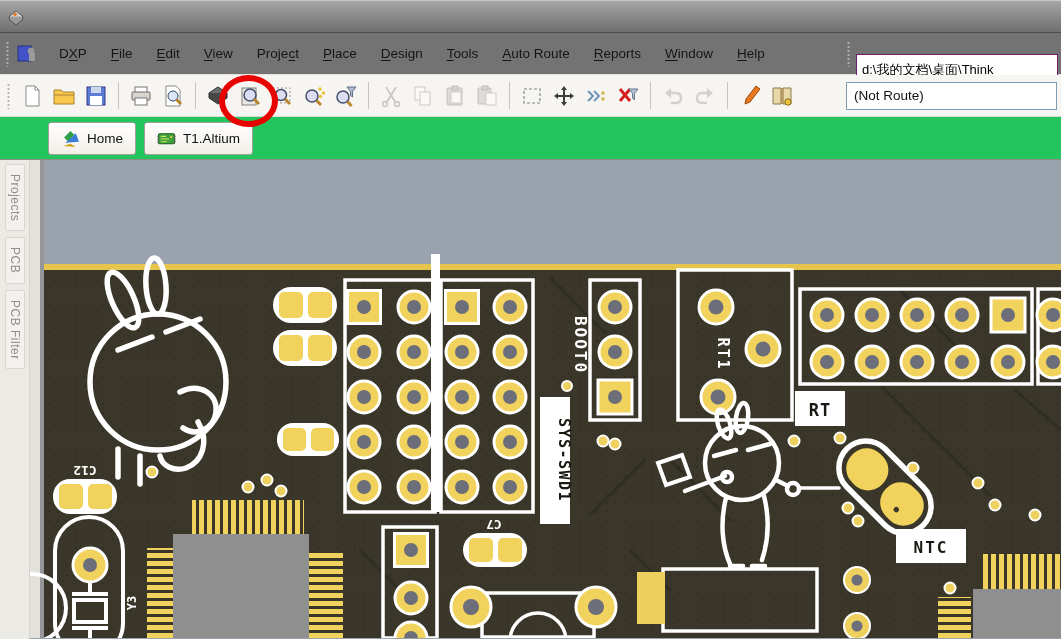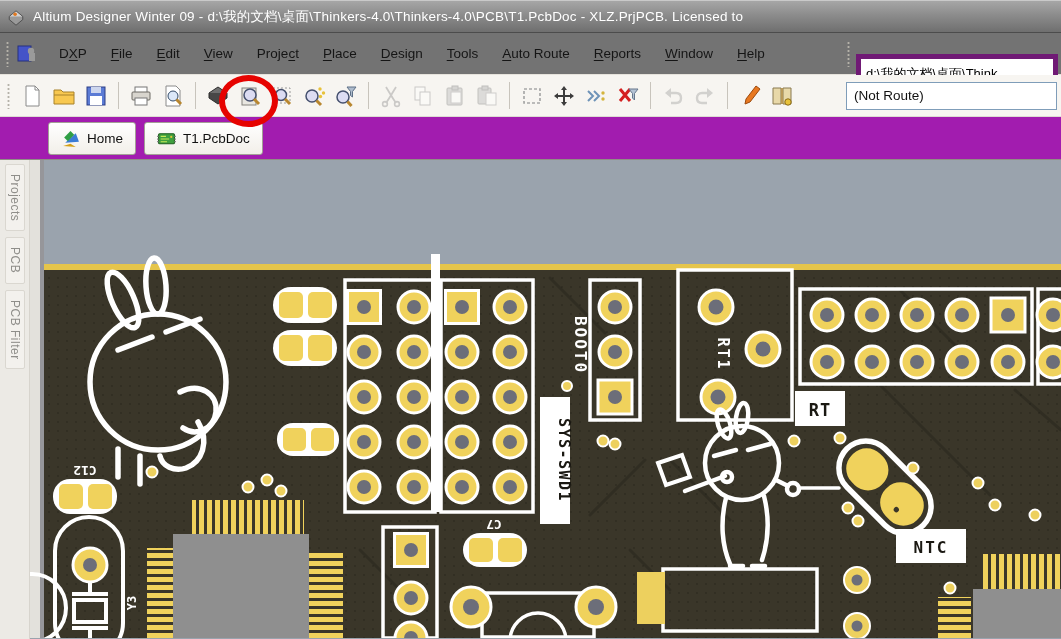--- a/index.html
+++ b/index.html
@@ -11,33 +11,33 @@
     border-top:1px solid #c9c9c9; border-bottom:1px solid #4c4c4c; display:flex; align-items:center; padding:0 7px; gap:8px; overflow:hidden; }
   .titlebar-text { color:#ffffff; font-size:13.5px; white-space:nowrap; letter-spacing:.2px; }
 
   
   .menubar { height:42px; flex:0 0 42px; background:#737373; display:flex; align-items:center; padding:0 3px; border-bottom:1px solid #e6e3dc; }
   .grip { width:5px; height:26px; background-image:radial-gradient(#b5b2a9 1px, transparent 1.3px); background-size:5px 4px; margin:0 5px 0 2px; }
   .dxp-ic { width:24px; height:24px; margin-right:8px; }
   .menu-item { padding:5px 9px; margin:0 3px; font-size:13.5px; color:#151515; white-space:nowrap; cursor:default; }
   .menu-item u { text-underline-offset:2px; }
   .menu-right { margin-left:auto; display:flex; align-items:center; }
-  .path-field { width:202px; height:31px; background:#fff; border:5px solid #701a75; font-size:13px; line-height:29px; padding:0 5px; white-space:nowrap; overflow:hidden;margin-top:32px; }
+  .path-field { width:202px; height:31px; background:#fff; border:1px solid #701a75; font-size:13px; line-height:29px; padding:0 5px; white-space:nowrap; overflow:hidden;margin-top:32px; }
 
   
   .toolbar { height:42px; flex:0 0 42px; background:#f7f5f1; display:flex; align-items:center; padding:0 4px; border-bottom:1px solid #dedbd4; position:relative; overflow:visible; }
   .tb-btn { width:30px; height:30px; flex:0 0 30px; display:flex; align-items:center; justify-content:center; position:relative; margin:0 1px; border-radius:2px; }
   .tb-btn svg { width:24px; height:24px; }
   .tb-btn.disabled svg { opacity:.42; filter:grayscale(1); }
   .tb-sep { width:1px; height:27px; background:#c8c4bc; margin:0 6px; flex:0 0 1px; }
   .red-ellipse { position:absolute; left:-16px; right:-13px; top:-6px; bottom:-16px; border:6px solid #e60300; border-radius:50%; pointer-events:none; z-index:60; }
   .combo { margin-left:48px; flex:1; height:28px; background:#fff; border:1px solid #7f9db9; font-size:13.5px; color:#111; display:flex; align-items:center; padding:0 7px; white-space:nowrap; }
 
   
-  .tabrow { height:43px; flex:0 0 43px; background:#a21caf; display:flex; align-items:center; padding:2px 0 2px 48px; gap:8px; border-bottom:1px solid #908d85; }
+  .tabrow { height:43px; flex:0 0 43px; background:#22c55e; display:flex; align-items:center; padding:2px 0 2px 48px; gap:8px; border-bottom:1px solid #908d85; }
   .doc-tab { height:33px; display:flex; align-items:center; gap:7px; padding:0 12px; font-size:13.5px; color:#111;
     background:linear-gradient(#ffffff,#f2efe9); border:1px solid #a3a096; border-radius:3px; cursor:default; }
   .tab-ic { width:19px; height:19px; }
 
   
   .body { flex:1; display:flex; min-height:0; }
   .sidebar { width:30px; flex:0 0 30px; background:#eceae5; border-right:1px solid #d7d4cd; display:flex; flex-direction:column; align-items:center; padding-top:4px; gap:6px; }
   .side-tab { writing-mode:vertical-rl; font-size:12px; color:#8f8e8a; background:#f3f1ed; border:1px solid #dad7d0; border-radius:2px; padding:9px 2px; letter-spacing:.5px; cursor:default; }
   .canvas { flex:1; position:relative; overflow:hidden; background:#9aa3ad; }
   .canvas svg.pcb { position:absolute; left:0; top:0; }
@@ -171,21 +171,20 @@
 </svg>
 
 <div class="window">
 
   <div class="titlebar">
     <svg width="18" height="18" viewBox="0 0 16 16">
       <path d="M2 7.5L8 2.5l6 5-6 5z" fill="#d4d4d4" stroke="#4a4a4a" stroke-width="0.8"></path>
       <path d="M2 7.5v2.8l6 5 6-5V7.5" fill="#9a9a9a" stroke="#4a4a4a" stroke-width="0.8"></path>
       <circle cx="7.2" cy="5.6" r="1.6" fill="#e07820"></circle>
     </svg>
-    <div class="titlebar-text">Altium Designer Winter 09 - d:\我的文档\桌面\Thinkers-4.0\Thinkers-4.0\PCB\T1.PcbDoc - XLZ.PrjPCB. Licensed to</div>
   </div>
 
   <div class="menubar">
     <div class="grip"></div>
     <svg class="dxp-ic" viewBox="0 0 24 24">
       <rect x="3" y="4" width="13" height="15" fill="#4454c8" stroke="#27307c"></rect>
       <circle cx="16" cy="9" r="3.2" fill="#9a9a9a"></circle>
       <rect x="14" y="11" width="6" height="8" fill="#9a9a9a"></rect>
     </svg>
     <div style="display:flex;align-items:center">
@@ -337,21 +336,21 @@
         <div class="doc-tab">
           <svg class="tab-ic" viewBox="0 0 18 18">
             <use href="#sym-home-tab"></use>
           </svg>
           <span>Home</span>
         </div>
         <div class="doc-tab">
           <svg class="tab-ic" viewBox="0 0 18 18">
             <use href="#sym-pcbdoc-tab"></use>
           </svg>
-          <span>T1.PcbDoc</span>
+          <span>T1.Altium</span>
         </div>
       </div>
   </div>
 
   <div class="body">
     <div class="sidebar">
       <div style="display:flex;flex-direction:column;gap:6px">
           <div class="side-tab">Projects</div>
           <div class="side-tab">PCB</div>
           <div class="side-tab">PCB Filter</div>

